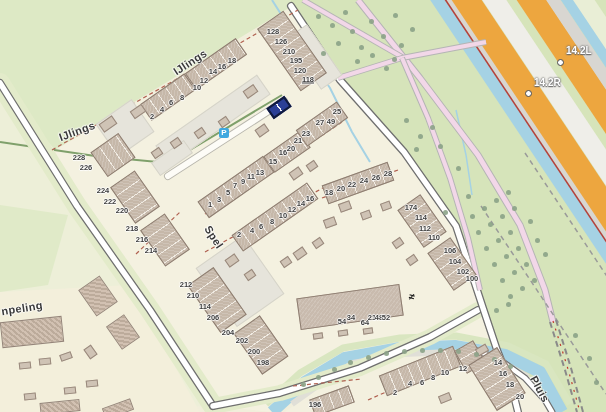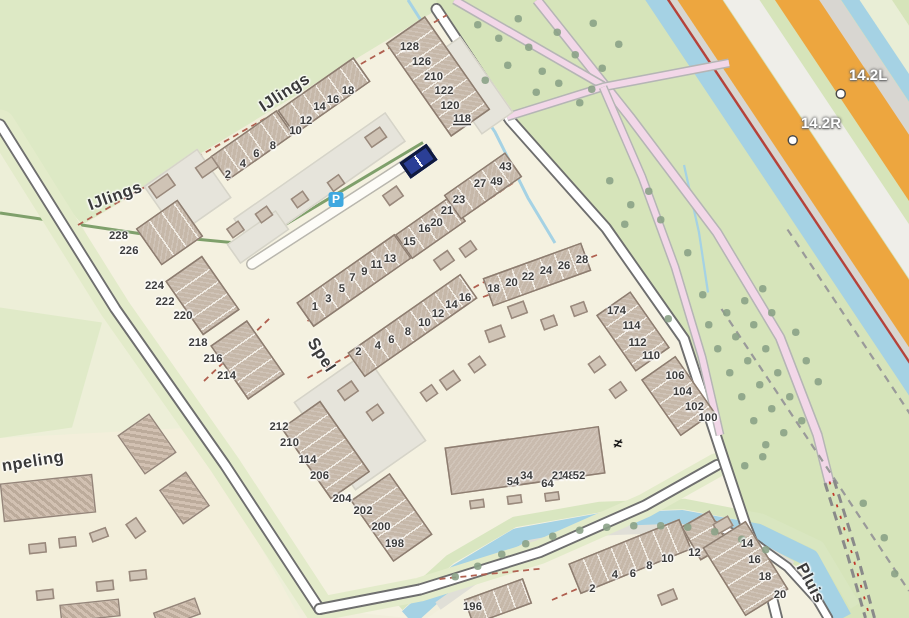--- a/index.html
+++ b/index.html
@@ -258,38 +258,38 @@
       <span class="hn" style="left: 171px; top: 102px;">6</span>
       <span class="hn" style="left: 182px; top: 97px;">8</span>
       <span class="hn" style="left: 197px; top: 87px;">10</span>
       <span class="hn" style="left: 204px; top: 80px;">12</span>
       <span class="hn" style="left: 213px; top: 71px;">14</span>
       <span class="hn" style="left: 222px; top: 66px;">16</span>
       <span class="hn" style="left: 232px; top: 60px;">18</span>
       <span class="hn" style="left: 273px; top: 31px;">128</span>
       <span class="hn" style="left: 281px; top: 41px;">126</span>
       <span class="hn" style="left: 289px; top: 51px;">210</span>
-      <span class="hn" style="left: 296px; top: 60px;">122</span>
+      <span class="hn" style="left: 296px; top: 60px;">195</span>
       <span class="hn" style="left: 300px; top: 70px;">120</span>
       <span class="hn" style="left: 308px; top: 79px; text-decoration: underline;">118</span>
       <span class="hn" style="left: 210px; top: 204px;">1</span>
       <span class="hn" style="left: 219px; top: 199px;">3</span>
       <span class="hn" style="left: 228px; top: 192px;">5</span>
       <span class="hn" style="left: 235px; top: 185px;">7</span>
       <span class="hn" style="left: 243px; top: 181px;">9</span>
       <span class="hn" style="left: 251px; top: 176px;">11</span>
       <span class="hn" style="left: 260px; top: 172px;">13</span>
       <span class="hn" style="left: 273px; top: 161px;">15</span>
       <span class="hn" style="left: 283px; top: 152px;">16</span>
       <span class="hn" style="left: 291px; top: 148px;">20</span>
       <span class="hn" style="left: 298px; top: 140px;">21</span>
       <span class="hn" style="left: 306px; top: 133px;">23</span>
       <span class="hn" style="left: 320px; top: 122px;">27</span>
       <span class="hn" style="left: 331px; top: 121px;">49</span>
-      <span class="hn" style="left: 337px; top: 111px;">43</span>
+      <span class="hn" style="left: 337px; top: 111px;">25</span>
       <span class="hn" style="left: 239px; top: 234px;">2</span>
       <span class="hn" style="left: 252px; top: 230px;">4</span>
       <span class="hn" style="left: 261px; top: 226px;">6</span>
       <span class="hn" style="left: 272px; top: 221px;">8</span>
       <span class="hn" style="left: 283px; top: 215px;">10</span>
       <span class="hn" style="left: 292px; top: 209px;">12</span>
       <span class="hn" style="left: 301px; top: 203px;">14</span>
       <span class="hn" style="left: 310px; top: 198px;">16</span>
       <span class="hn" style="left: 329px; top: 192px;">18</span>
       <span class="hn" style="left: 341px; top: 188px;">20</span>

